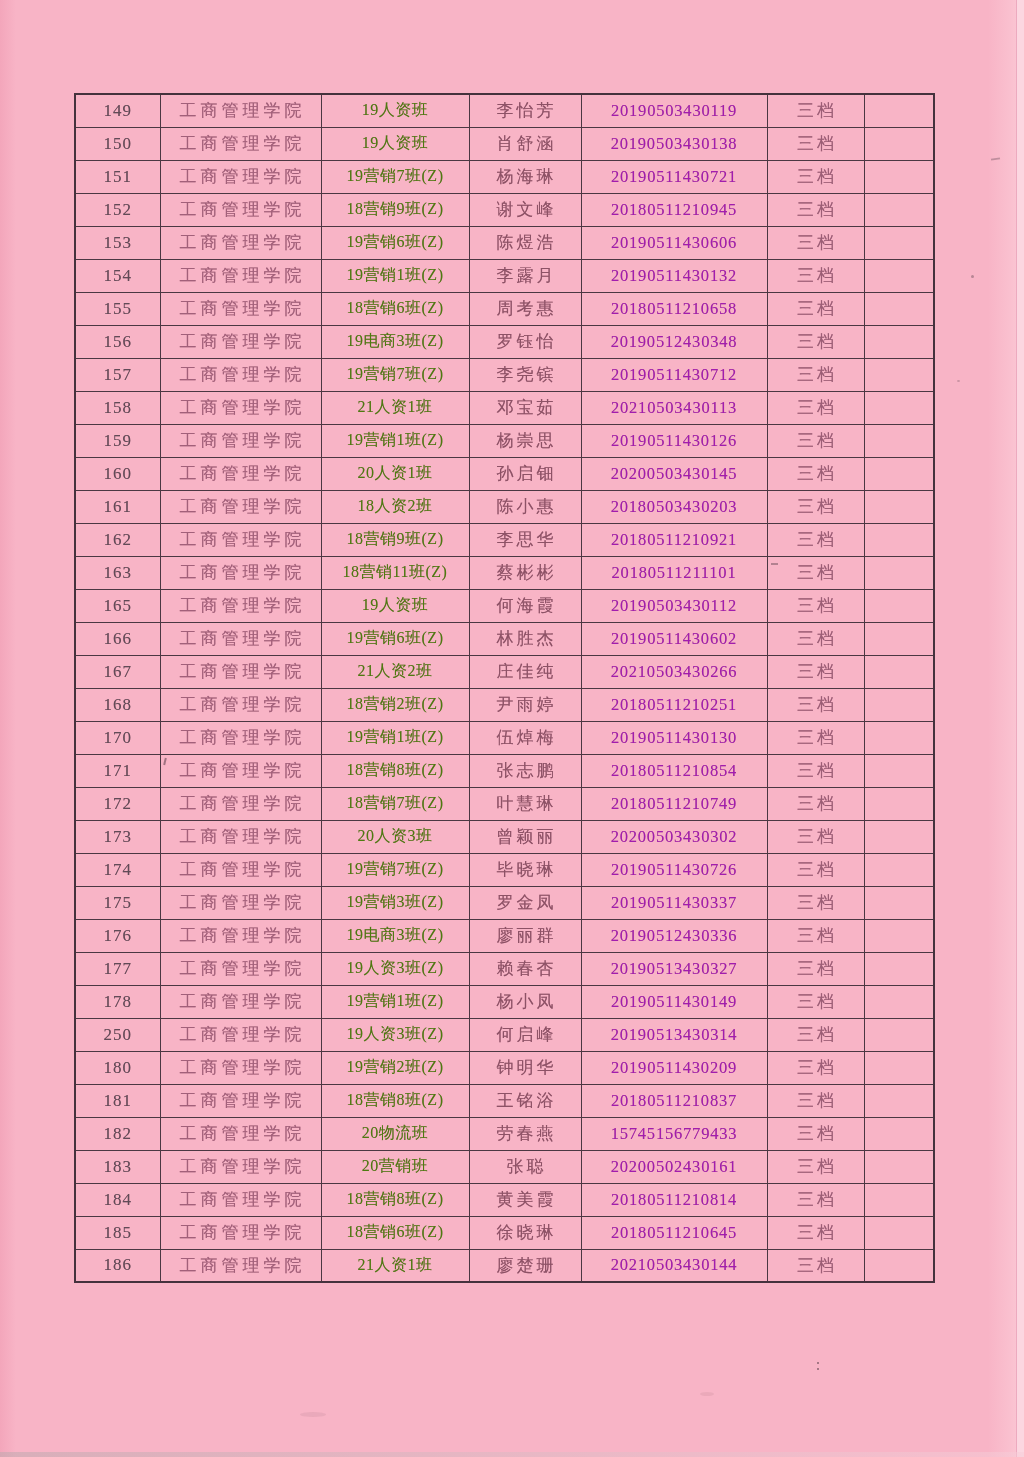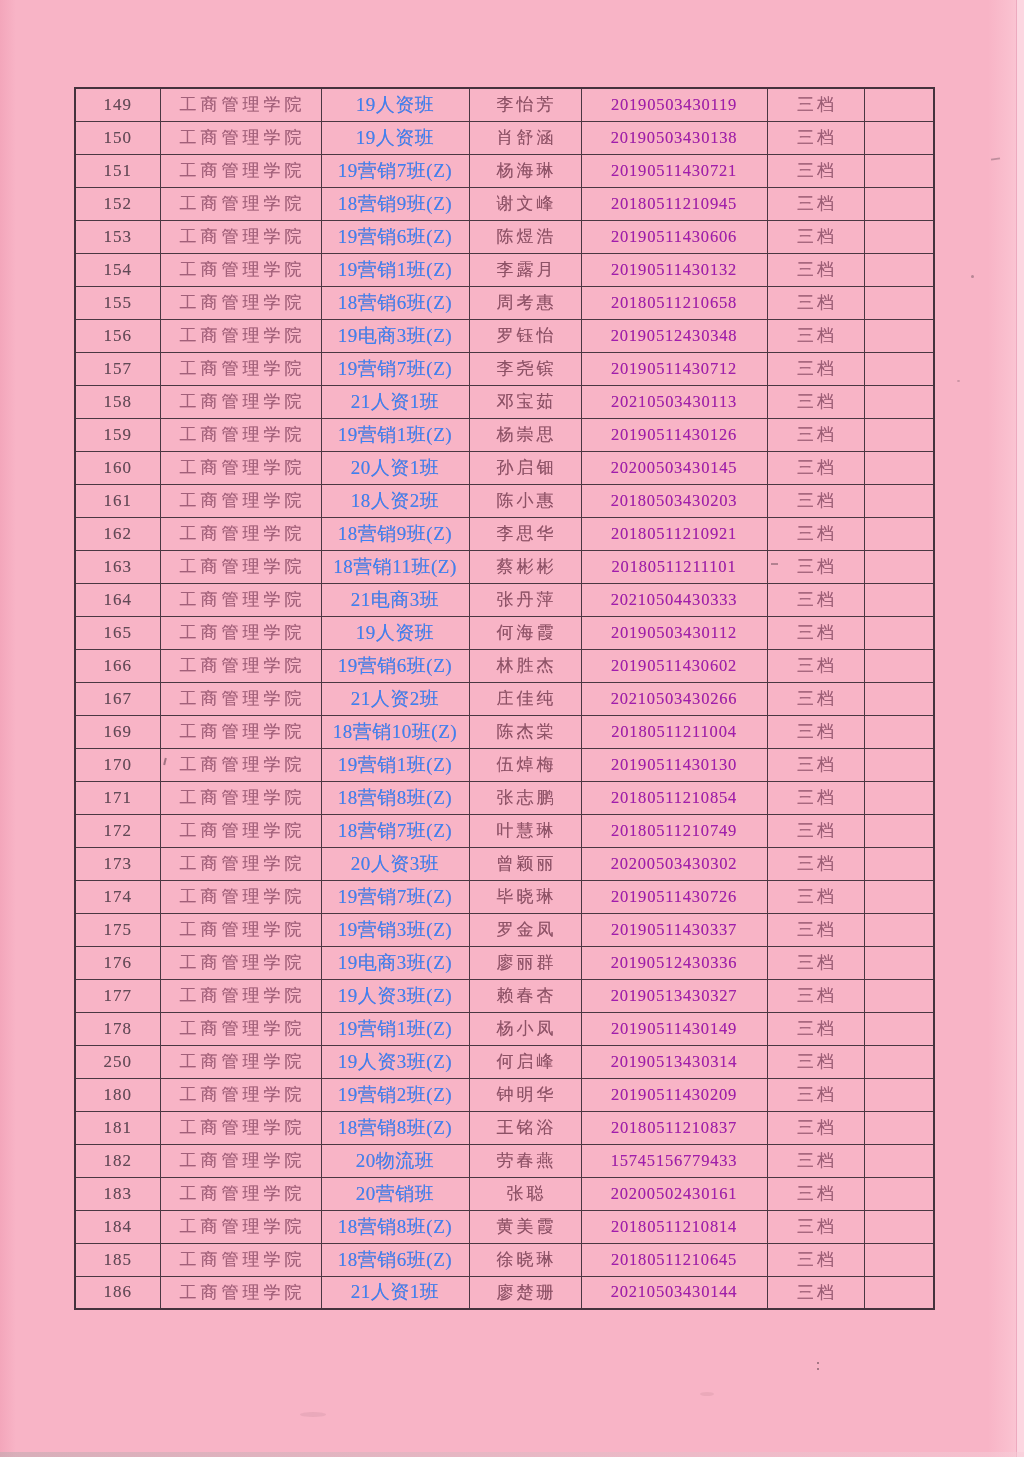--- a/index.html
+++ b/index.html
@@ -34,21 +34,21 @@
     left: 0;
     bottom: 0;
     width: 100%;
     height: 5px;
     background: linear-gradient(90deg, rgba(190,170,175,0.55), rgba(246,205,216,0.5));
   }
   
   table.roster {
     position: absolute;
     left: 74px;
-    top: 87px;
+    top: 93px;
     width: 859px;
     border-collapse: collapse;
     table-layout: fixed;
     border: 2px solid #45323d;
   }
   table.roster td {
     border: 1.5px solid #4b3742;
     height: 33px;
     box-sizing: border-box;
     padding: 0;
@@ -60,21 +60,21 @@
   }
   col.w0 { width: 85px; }
   col.w1 { width: 161px; }
   col.w2 { width: 148px; }
   col.w3 { width: 112px; }
   col.w4 { width: 186px; }
   col.w5 { width: 97px; }
   col.w6 { width: 70px; }
   td.c0 { font-size: 17px;   color: #614b57; letter-spacing: 1px; }
   td.c1 { font-size: 17px;   color: #a2607a; letter-spacing: 4px; text-indent: 4px; }
-  td.c2 { font-size: 19px; color: #3b82f6; letter-spacing: 0.5px; }
+  td.c2 { font-size: 16px; color: #4d7c0f; letter-spacing: 0.5px; }
   td.c3 { font-size: 17px;   color: #8d5266; letter-spacing: 3px; text-indent: 3px; }
   td.c4 { font-size: 16.5px; color: #a21caf; letter-spacing: 0.8px; }
   td.c5 { font-size: 17px;   color: #9c5e76; letter-spacing: 3px; text-indent: 3px; }
   
   .artifact { position: absolute; pointer-events: none; }
   .a-dash1   { left: 991px;  top: 158px;  width: 9px;  height: 2px; background: rgba(125, 92, 104, 0.45); transform: rotate(-8deg); }
   .a-dot1    { left: 971px;  top: 275px;  width: 3px;  height: 3px; border-radius: 50%; background: rgba(120, 88, 100, 0.5); }
   .a-dot2    { left: 957px;  top: 380px;  width: 3px;  height: 2px; border-radius: 50%; background: rgba(120, 88, 100, 0.35); }
   .a-tick1   { left: 164px;  top: 758px;  width: 2px;  height: 7px; background: rgba(90, 60, 72, 0.55); transform: rotate(14deg); }
   .a-dash2   { left: 771px;  top: 563px;  width: 7px;  height: 2px; background: rgba(110, 78, 90, 0.5); }
@@ -228,29 +228,20 @@
         <tr>
           <td class="c0">163</td>
           <td class="c1">工商管理学院</td>
           <td class="c2">18营销11班(Z)</td>
           <td class="c3">蔡彬彬</td>
           <td class="c4">20180511211101</td>
           <td class="c5">三档</td>
           <td class="c6"></td>
         </tr>
         <tr>
-          <td class="c0">164</td>
-          <td class="c1">工商管理学院</td>
-          <td class="c2">21电商3班</td>
-          <td class="c3">张丹萍</td>
-          <td class="c4">20210504430333</td>
-          <td class="c5">三档</td>
-          <td class="c6"></td>
-        </tr>
-        <tr>
           <td class="c0">165</td>
           <td class="c1">工商管理学院</td>
           <td class="c2">19人资班</td>
           <td class="c3">何海霞</td>
           <td class="c4">20190503430112</td>
           <td class="c5">三档</td>
           <td class="c6"></td>
         </tr>
         <tr>
           <td class="c0">166</td>
@@ -264,25 +255,25 @@
         <tr>
           <td class="c0">167</td>
           <td class="c1">工商管理学院</td>
           <td class="c2">21人资2班</td>
           <td class="c3">庄佳纯</td>
           <td class="c4">20210503430266</td>
           <td class="c5">三档</td>
           <td class="c6"></td>
         </tr>
         <tr>
-          <td class="c0">169</td>
-          <td class="c1">工商管理学院</td>
-          <td class="c2">18营销10班(Z)</td>
-          <td class="c3">陈杰棠</td>
-          <td class="c4">20180511211004</td>
+          <td class="c0">168</td>
+          <td class="c1">工商管理学院</td>
+          <td class="c2">18营销2班(Z)</td>
+          <td class="c3">尹雨婷</td>
+          <td class="c4">20180511210251</td>
           <td class="c5">三档</td>
           <td class="c6"></td>
         </tr>
         <tr>
           <td class="c0">170</td>
           <td class="c1">工商管理学院</td>
           <td class="c2">19营销1班(Z)</td>
           <td class="c3">伍焯梅</td>
           <td class="c4">20190511430130</td>
           <td class="c5">三档</td>

